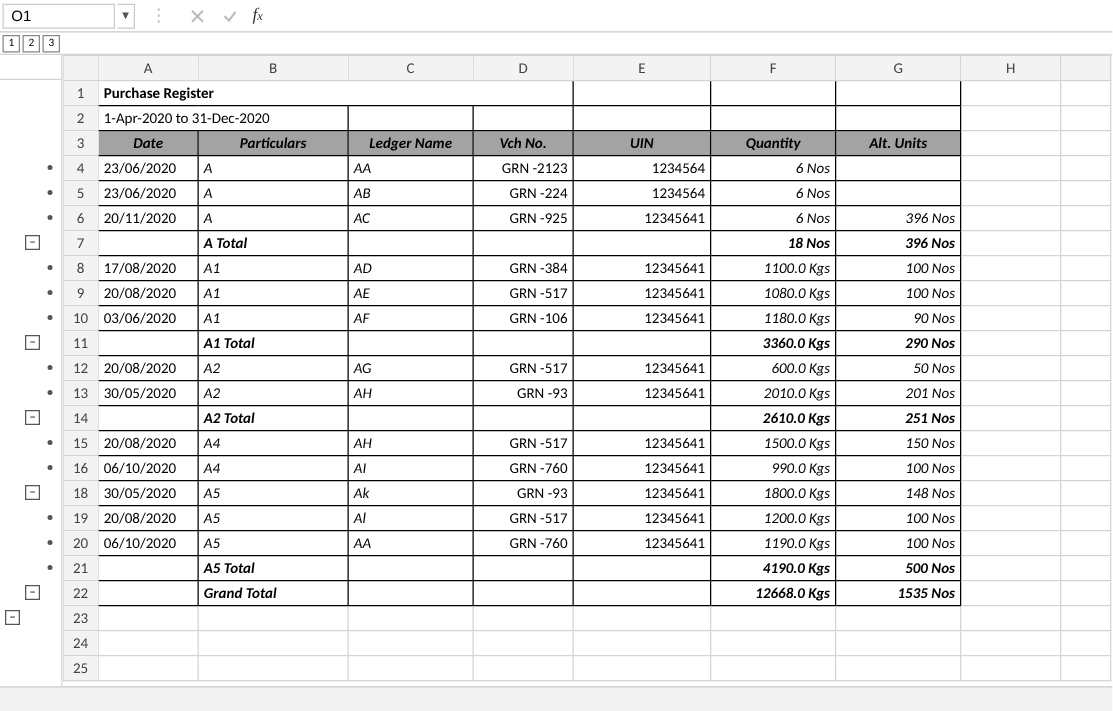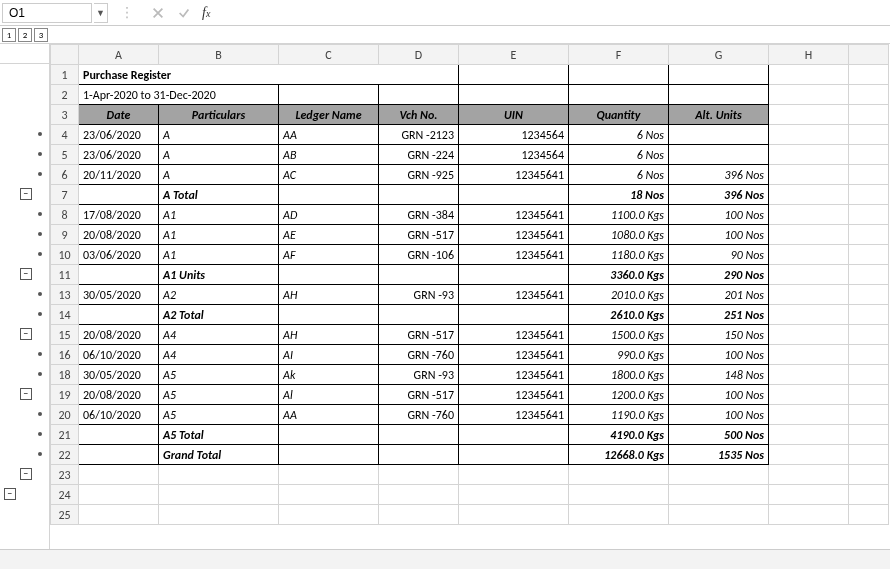--- a/index.html
+++ b/index.html
@@ -374,26 +374,38 @@
       <td class="bordered right">GRN -106</td>
       <td class="bordered right">12345641</td>
       <td class="bordered italic right">1180.0 Kgs</td>
       <td class="bordered italic right">90 Nos</td>
       <td></td>
               <td></td>
             </tr>
             <tr>
               <th class="rowhdr">11</th>
       <td class="bordered"></td>
-      <td class="bordered subtotal">A1 Units</td>
+      <td class="bordered subtotal">A1 Total</td>
       <td class="bordered"></td>
       <td class="bordered"></td>
       <td class="bordered"></td>
       <td class="bordered subtotal right">3360.0 Kgs</td>
       <td class="bordered subtotal right">290 Nos</td>
+      <td></td>
+              <td></td>
+            </tr>
+            <tr>
+              <th class="rowhdr">12</th>
+      <td class="bordered">20/08/2020</td>
+      <td class="bordered italic">A2</td>
+      <td class="bordered italic">AG</td>
+      <td class="bordered right">GRN -517</td>
+      <td class="bordered right">12345641</td>
+      <td class="bordered italic right">600.0 Kgs</td>
+      <td class="bordered italic right">50 Nos</td>
       <td></td>
               <td></td>
             </tr>
             <tr>
               <th class="rowhdr">13</th>
       <td class="bordered">30/05/2020</td>
       <td class="bordered italic">A2</td>
       <td class="bordered italic">AH</td>
       <td class="bordered right">GRN -93</td>
       <td class="bordered right">12345641</td>

